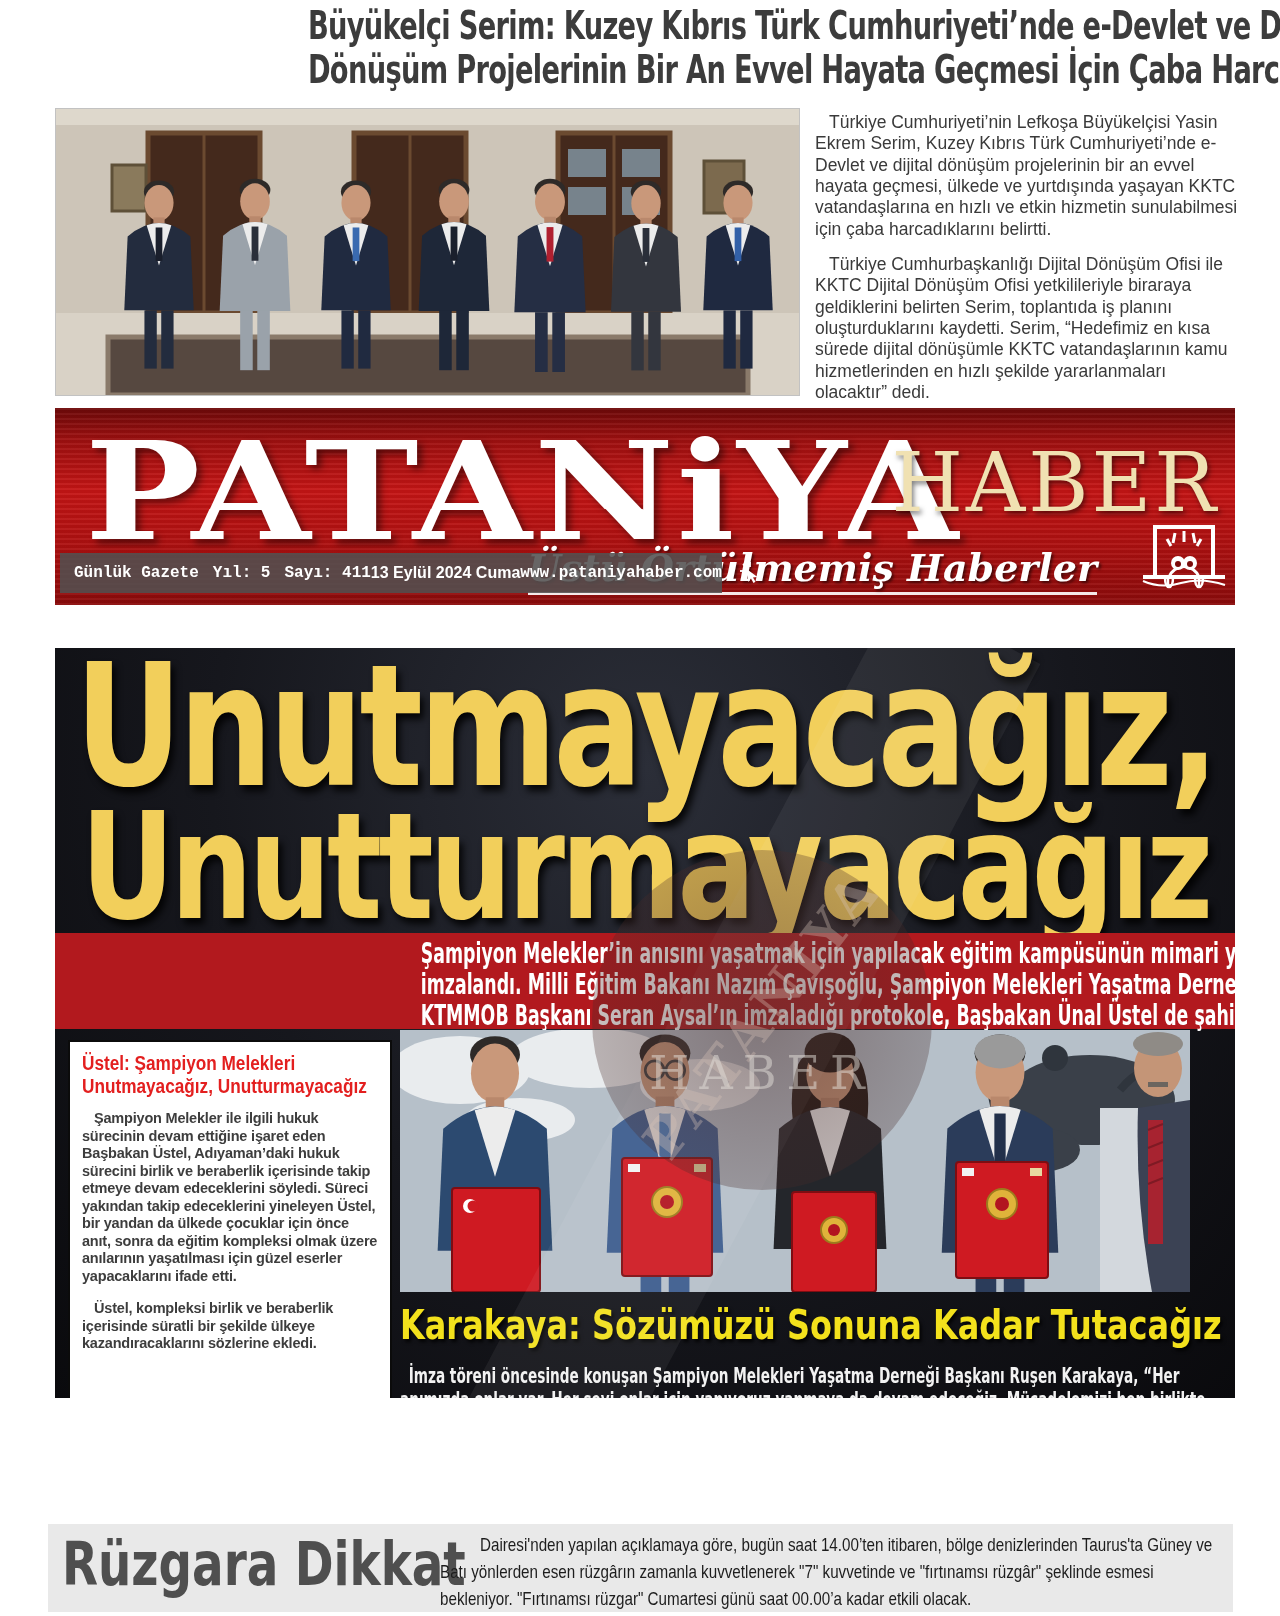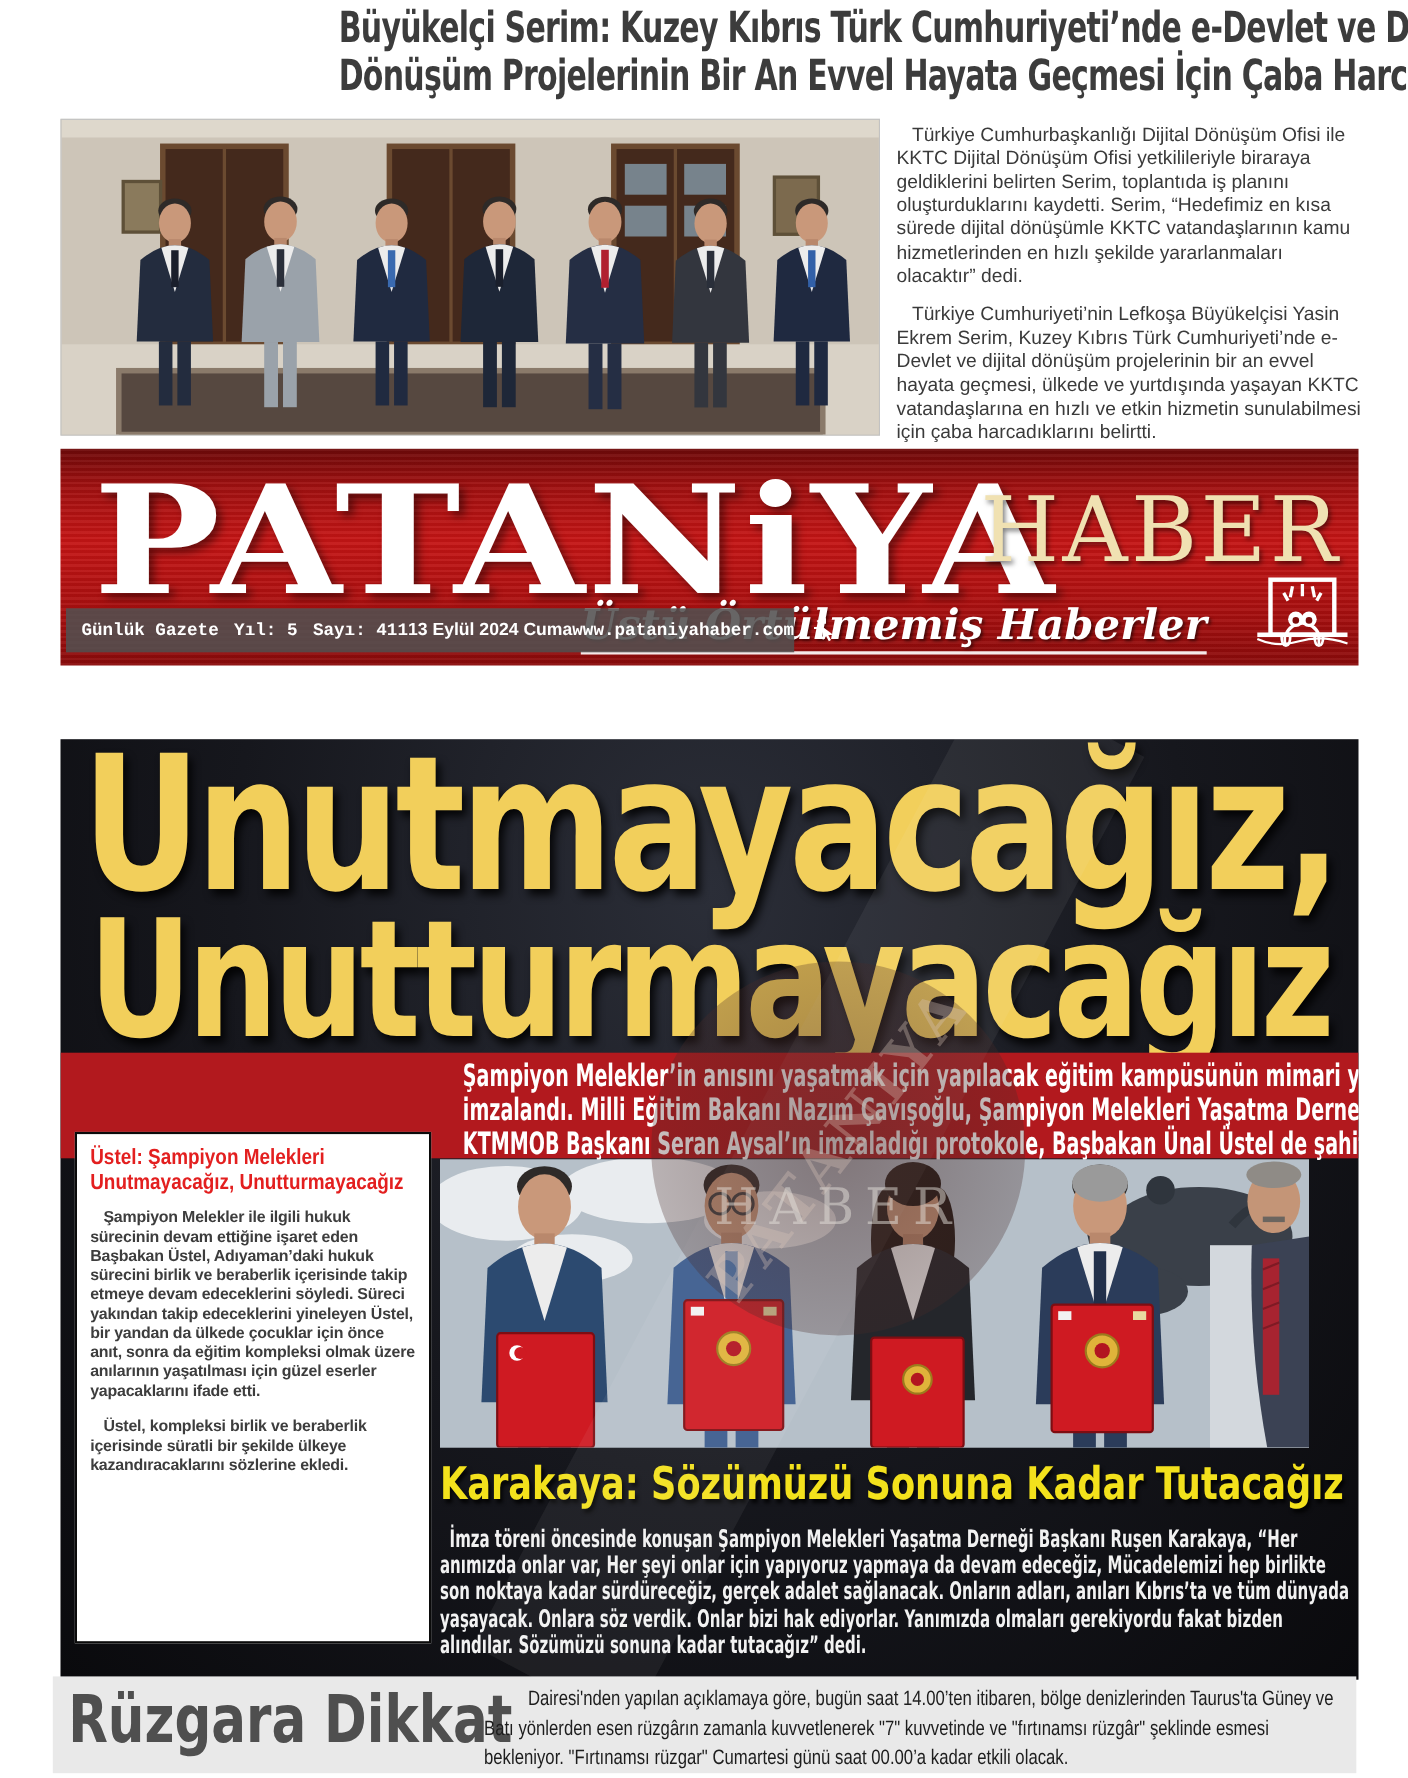--- a/index.html
+++ b/index.html
@@ -53,39 +53,38 @@
   .slogan {
     position:absolute; right:138px; bottom:10px; z-index:2;
     font-family:"DejaVu Serif", serif; font-style:italic; font-weight:bold;
     font-size:38px; color:#ffffff; text-shadow:2px 2px 3px rgba(0,0,0,0.55);
     border-bottom:3px solid rgba(255,255,255,0.9); padding-bottom:2px;text-align:right;
   }
   .mast-logo { position:absolute; right:8px; bottom:0; z-index:3; }
 
   
   .main-box {
-    left:55px; top:648px; width:1180px; height:855px; overflow:hidden;
+    left:55px; top:648px; width:1180px; height:750px; overflow:hidden;
     background:radial-gradient(ellipse at 50% 16%, #2b2e38 0%, #16171d 52%, #0a0a0d 100%);
-    margin-top:24px;
   }
   .main-hl-wrap { position:absolute; left:0; top:0; width:1513px; transform:scaleX(0.78); transform-origin:0 0; text-align:center; z-index:1;}
   .main-hl1, .main-hl2 {
     font-family:"DejaVu Sans", sans-serif; font-weight:bold; color:#f2cf5b;
     letter-spacing:-5px; text-shadow:5px 6px 9px rgba(0,0,0,0.85);
   }
   .main-hl1 { font-size:170px; line-height:0.92; }
   .main-hl2 { font-size:148px; line-height:0.86; }
   .lead-bar { position:absolute; left:0; top:285px; width:1180px; height:96px; background:#b2191e; z-index:1; padding:6px 0 0 12px; }
   .lead-bar .inner {
     width:1862px; transform:scaleX(0.62);
     font-family:"DejaVu Sans", sans-serif; font-weight:bold; color:#ffffff;
     font-size:28px; line-height:1.1; letter-spacing:0;
   }
   .left-col {
-    position:absolute; left:13px; top:357px; width:324px; height:465px; z-index:2;
+    position:absolute; left:13px; top:392px; width:324px; height:465px; z-index:2;
     background:#ffffff; border:2px solid #0b0b0b; padding:10px 12px; overflow:hidden;
   }
   .left-col-heading-wrap { width:348px; transform:scaleX(0.86); transform-origin:0 0; }
   .left-col-heading {
     color:#e31f1f; font-family:"Liberation Sans", sans-serif; font-weight:bold;
     font-size:20px; line-height:1.15; margin:0 0 12px 0;
   }
   .left-col-body p {
     font-size:14.5px; font-weight:bold; color:#3d3d3d; line-height:1.21;
     letter-spacing:-0.2px; margin:0 0 15px 0; text-indent:12px;
@@ -221,22 +220,22 @@
     <g>
         <g transform="translate(682,58) scale(1.12)">
           <use href="#fig-person" style="color:#1f2940"></use>
           <rect x="-3" y="54" width="6" height="30" fill="#3260a8"></rect>
         </g>
       </g>
   </svg>
 </div>
 
 <div class="abs top-story-text">
+  <p>Türkiye Cumhuriyeti’nin Lefkoşa Büyükelçisi Yasin Ekrem Serim, Kuzey Kıbrıs Türk Cumhuriyeti’nde e-Devlet ve dijital dönüşüm projelerinin bir an evvel hayata geçmesi, ülkede ve yurtdışında yaşayan KKTC vatandaşlarına en hızlı ve etkin hizmetin sunulabilmesi için çaba harcadıklarını belirtti.</p>
   <p>Türkiye Cumhurbaşkanlığı Dijital Dönüşüm Ofisi ile KKTC Dijital Dönüşüm Ofisi yetkilileriyle biraraya geldiklerini belirten Serim, toplantıda iş planını oluşturduklarını kaydetti. Serim, “Hedefimiz en kısa sürede dijital dönüşümle KKTC vatandaşlarının kamu hizmetlerinden en hızlı şekilde yararlanmaları olacaktır” dedi.</p>
-  <p>Türkiye Cumhuriyeti’nin Lefkoşa Büyükelçisi Yasin Ekrem Serim, Kuzey Kıbrıs Türk Cumhuriyeti’nde e-Devlet ve dijital dönüşüm projelerinin bir an evvel hayata geçmesi, ülkede ve yurtdışında yaşayan KKTC vatandaşlarına en hızlı ve etkin hizmetin sunulabilmesi için çaba harcadıklarını belirtti.</p>
 </div>
 
 <div class="abs masthead">
   <div class="masthead-title">PATANiYA</div>
   <div class="masthead-haber">HABER</div>
   <div class="masthead-infobar">
     <span class="grp">
       <span>Günlük Gazete</span>
       <span>Yıl: 5</span>
       <span>Sayı: 411</span>

